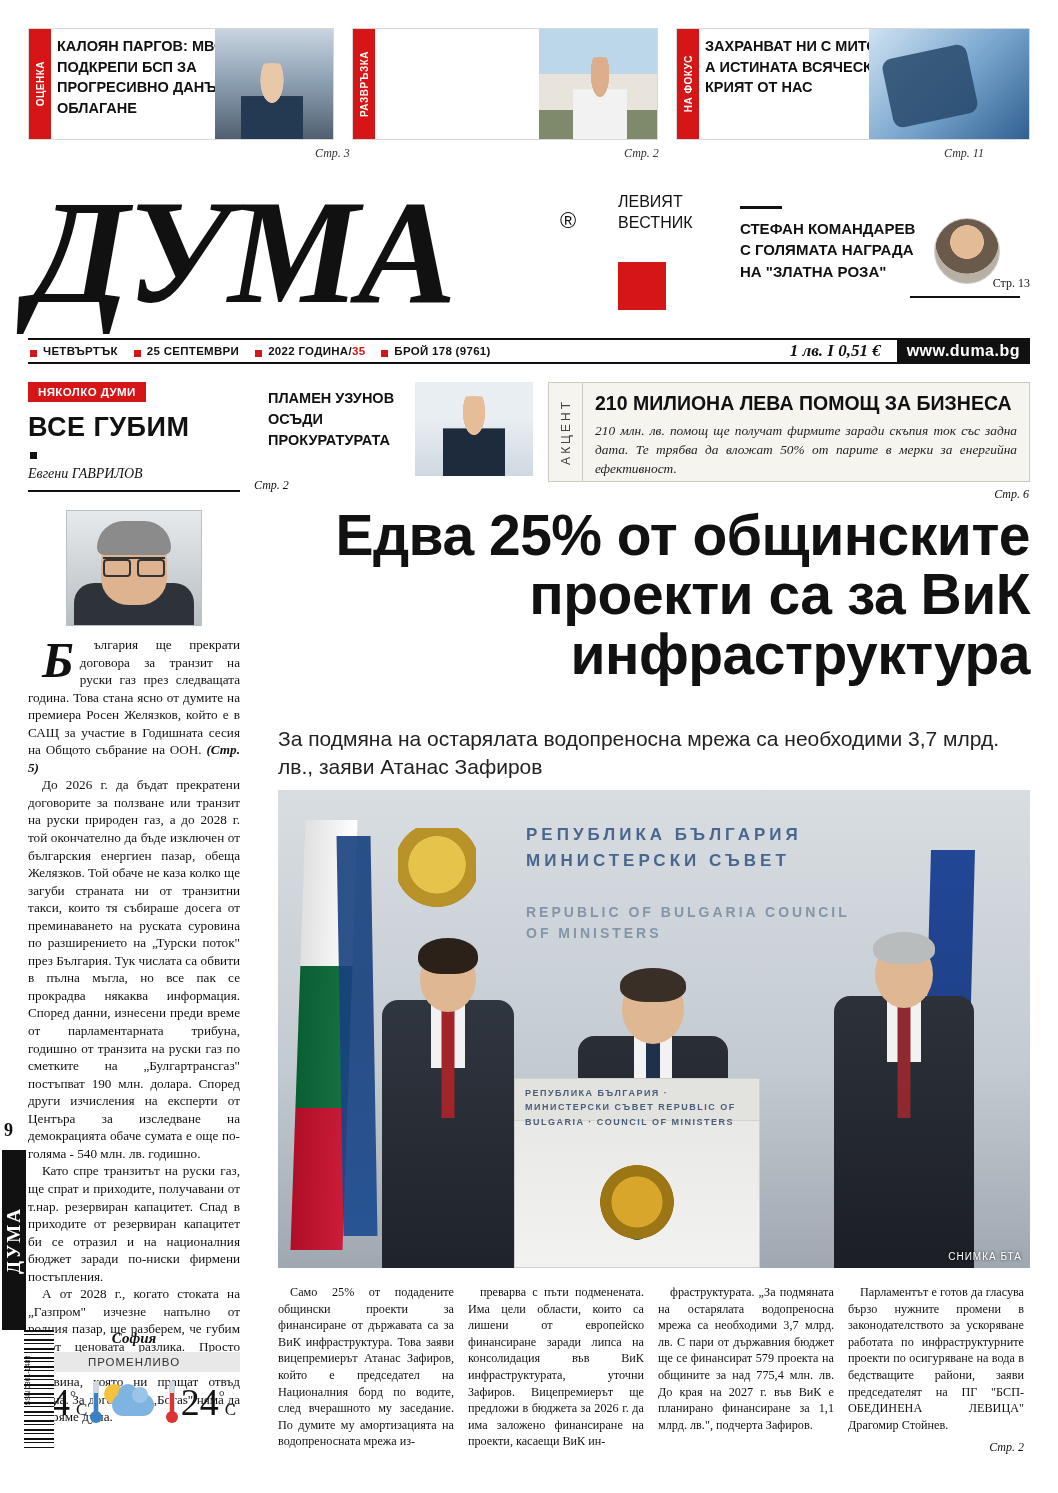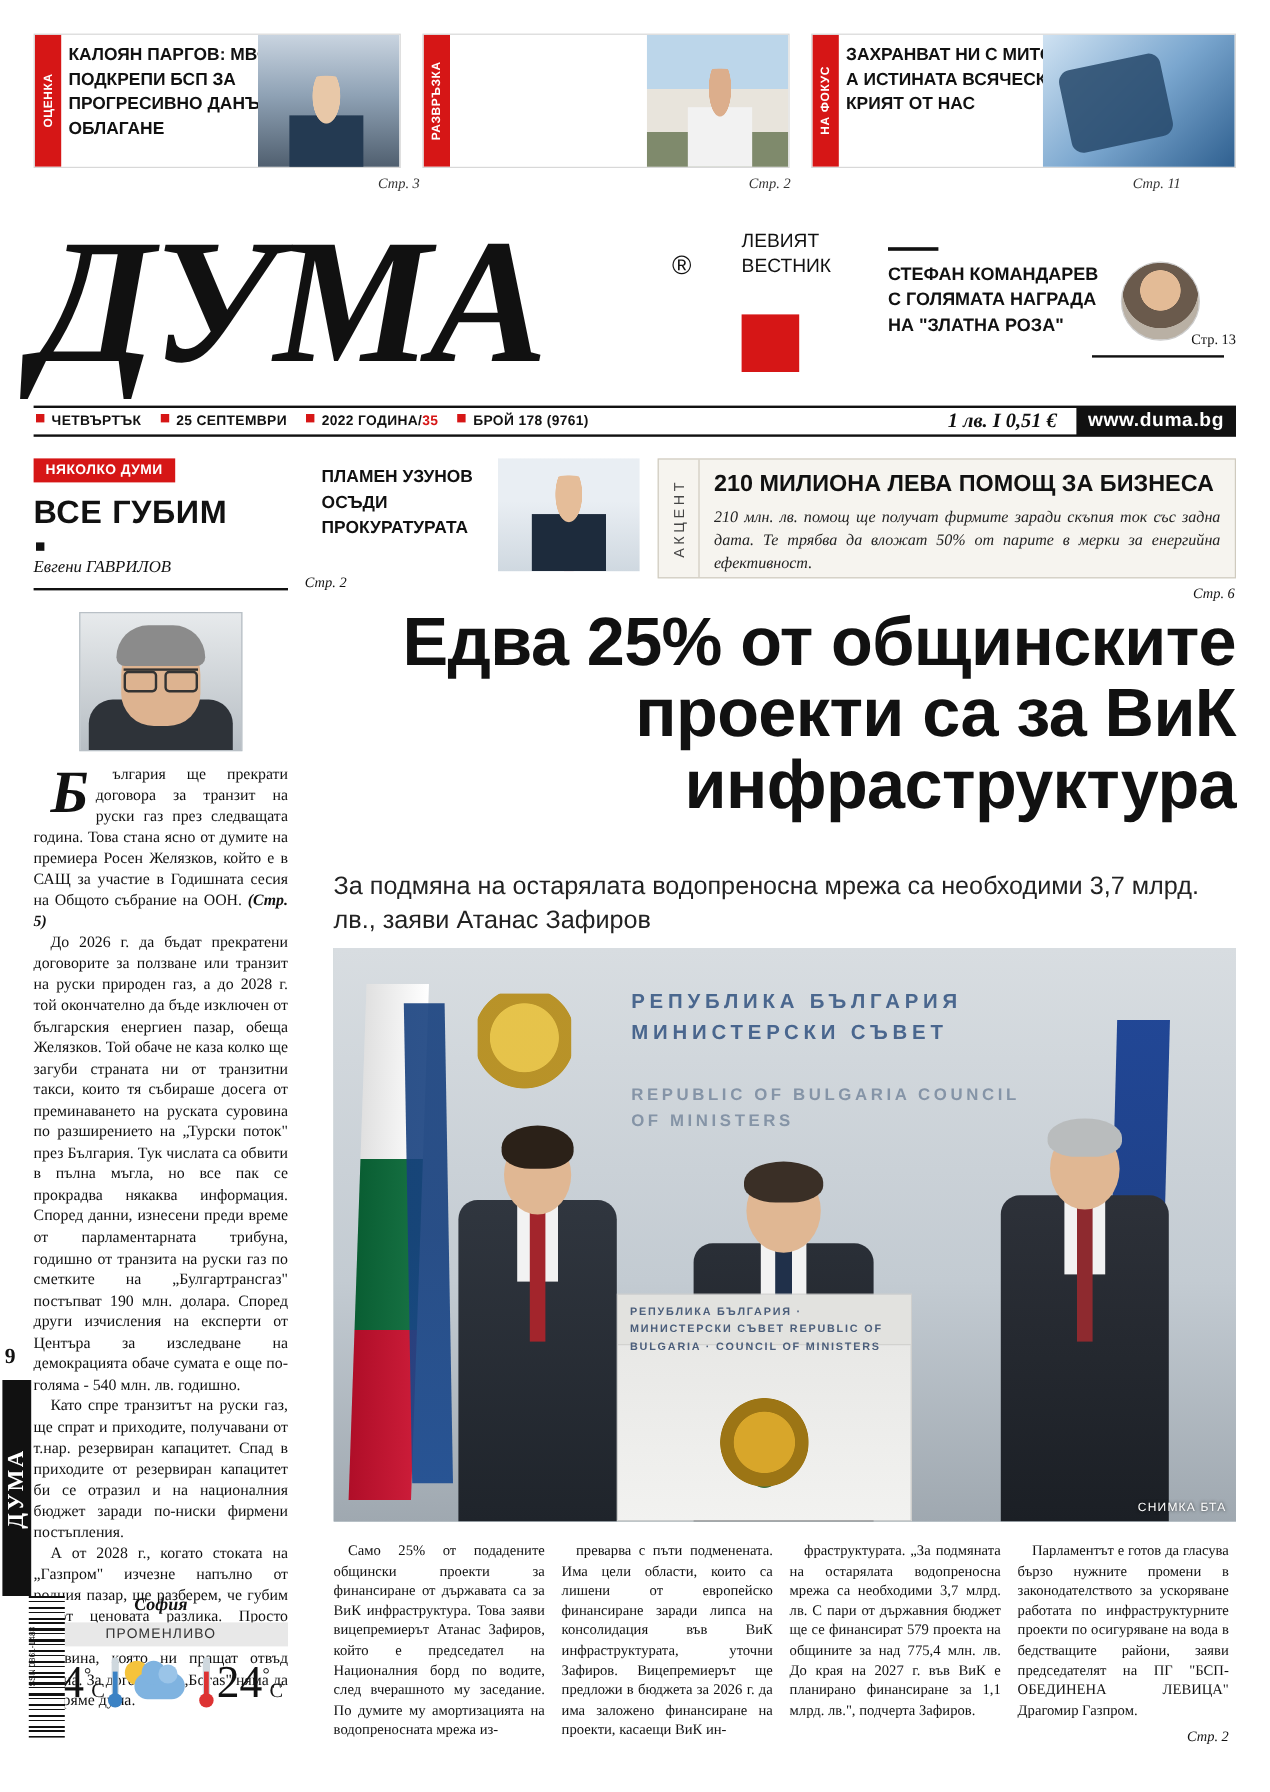--- a/index.html
+++ b/index.html
@@ -109,21 +109,21 @@
   .award-underline { position:absolute; right: 10px; top: 90px; width: 110px; height: 2px; background: #111; }
 
   .dateline {
     position: absolute; left: 28px; top: 168px; width: 1002px; height: 26px;
     border-top: 2px solid #111; border-bottom: 2px solid #111;
     display: flex; align-items: center;
     font-family: "Liberation Sans", sans-serif; font-size: 11.5px; font-weight: bold;
     letter-spacing: .3px;
   }
   .dateline .sq { width: 7px; height: 7px; background: #d61616; margin: 0 6px 0 2px; }
-  .dateline .itm { margin-right: 14px; display: flex; align-items: flex-start; }
+  .dateline .itm { margin-right: 14px; display: flex; align-items: flex-end; }
   .dateline .price {
     margin-left: auto; font-family: "Liberation Serif", serif;
     font-size: 17px; font-weight: bold; font-style: italic; letter-spacing: 0;
   }
   .dateline .site {
     margin-left: 16px; background: #111; color: #fff; font-size: 16px;
     padding: 3px 10px; letter-spacing: .5px;
   }
   .dateline .year-red { color: #d61616; }
 
@@ -590,21 +590,21 @@
     <div class="story-col">
         <p>Само 25% от подадените общински проекти за финансиране от държавата са за ВиК инфраструктура. Това заяви вицепремиерът Атанас Зафиров, който е председател на Националния борд по водите, след вчерашното му заседание. По думите му амортизацията на водопреносната мрежа из-</p>
       </div>
     <div class="story-col">
         <p>преварва с пъти подменената. Има цели области, които са лишени от европейско финансиране заради липса на консолидация във ВиК инфраструктурата, уточни Зафиров. Вицепремиерът ще предложи в бюджета за 2026 г. да има заложено финансиране на проекти, касаещи ВиК ин-</p>
       </div>
     <div class="story-col">
         <p>фраструктурата. „За подмяната на остарялата водопреносна мрежа са необходими 3,7 млрд. лв. С пари от държавния бюджет ще се финансират 579 проекта на общините за над 775,4 млн. лв. До края на 2027 г. във ВиК е планирано финансиране за 1,1 млрд. лв.", подчерта Зафиров.</p>
       </div>
     <div class="story-col">
-      <p>Парламентът е готов да гласува бързо нужните промени в законодателството за ускоряване работата по инфраструктурните проекти по осигуряване на вода в бедстващите райони, заяви председателят на ПГ "БСП-ОБЕДИНЕНА ЛЕВИЦА" Драгомир Газпром.</p>
+      <p>Парламентът е готов да гласува бързо нужните промени в законодателството за ускоряване работата по инфраструктурните проекти по осигуряване на вода в бедстващите райони, заяви председателят на ПГ "БСП-ОБЕДИНЕНА ЛЕВИЦА" Драгомир Стойнев.</p>
       <div class="story-ref">Стр. 2</div>
     </div>
   </div>
 </div>
 
 <div class="weather">
   <div class="weather-city">София</div>
   <div class="weather-band">ПРОМЕНЛИВО</div>
   <div class="weather-row">
     <div class="temp">

